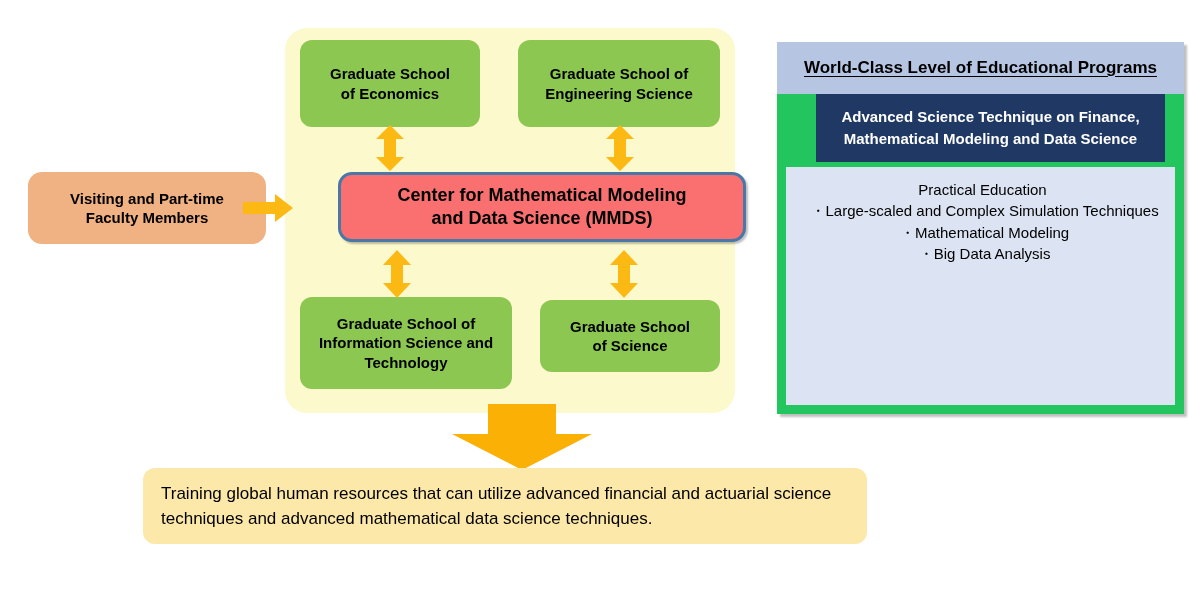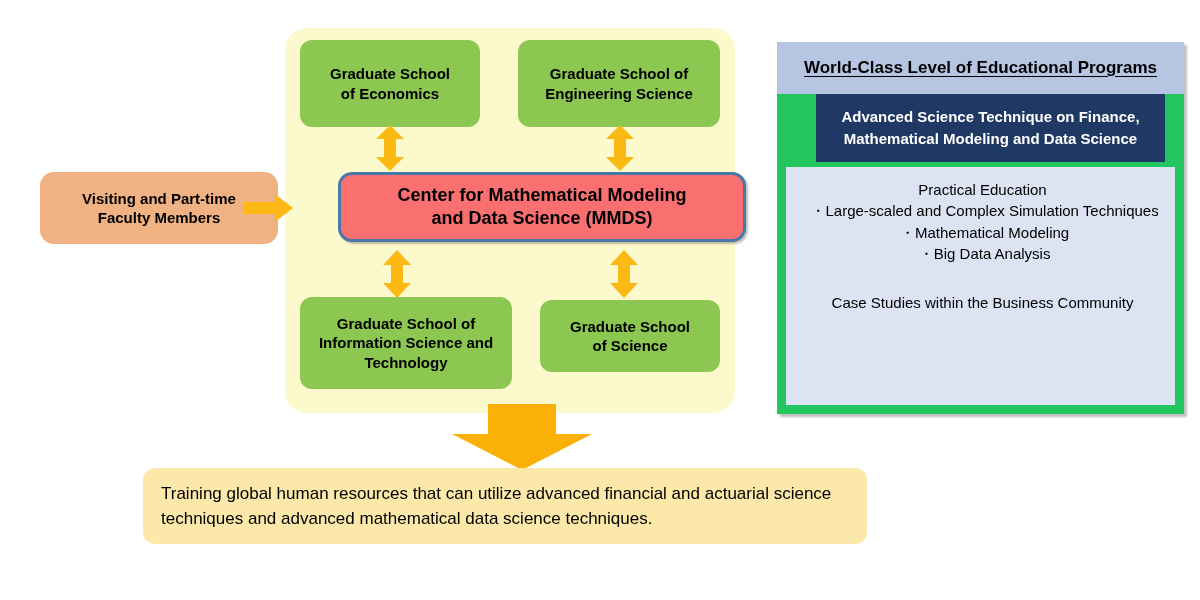--- a/index.html
+++ b/index.html
@@ -55,21 +55,21 @@
     font-size: 18px;
     font-weight: bold;
     box-shadow: 2px 2px 2px rgba(0,0,0,0.25);
   }
 
   #box-economics      { left: 300px; top: 40px;  width: 180px; height: 87px; }
   #box-engineering    { left: 518px; top: 40px;  width: 202px; height: 87px; }
   #box-center         { left: 338px; top: 172px; width: 408px; height: 70px; }
   #box-infoscience    { left: 300px; top: 297px; width: 212px; height: 92px; }
   #box-science        { left: 540px; top: 300px; width: 180px; height: 72px; }
-  #box-visiting       { left: 40px;  top: 172px; width: 238px; height: 72px; }
+  #box-visiting       { left: 28px;  top: 172px; width: 238px; height: 72px; }
 
   
   .arrow-dbl {
     width: 30px;
     height: 46px;
   }
   .arrow-dbl svg, .arrow-right svg, .arrow-down svg { display: block; }
 
   #arrow-econ  { left: 375px; top: 125px; }
   #arrow-eng   { left: 605px; top: 125px; }
@@ -229,16 +229,15 @@
 Mathematical Modeling and Data Science</span>
   </div>
 
   <div id="panel-body">
     <div class="panel-line">Practical Education
  ・Large-scaled and Complex Simulation Techniques
  ・Mathematical Modeling
  ・Big Data Analysis</div>
     <div class="panel-gap"></div>
     <div class="panel-gap"></div>
-    <div class="panel-line">Case Studies within the Business Community</div>
   </div>
 
 </div>
 
 </body></html>

